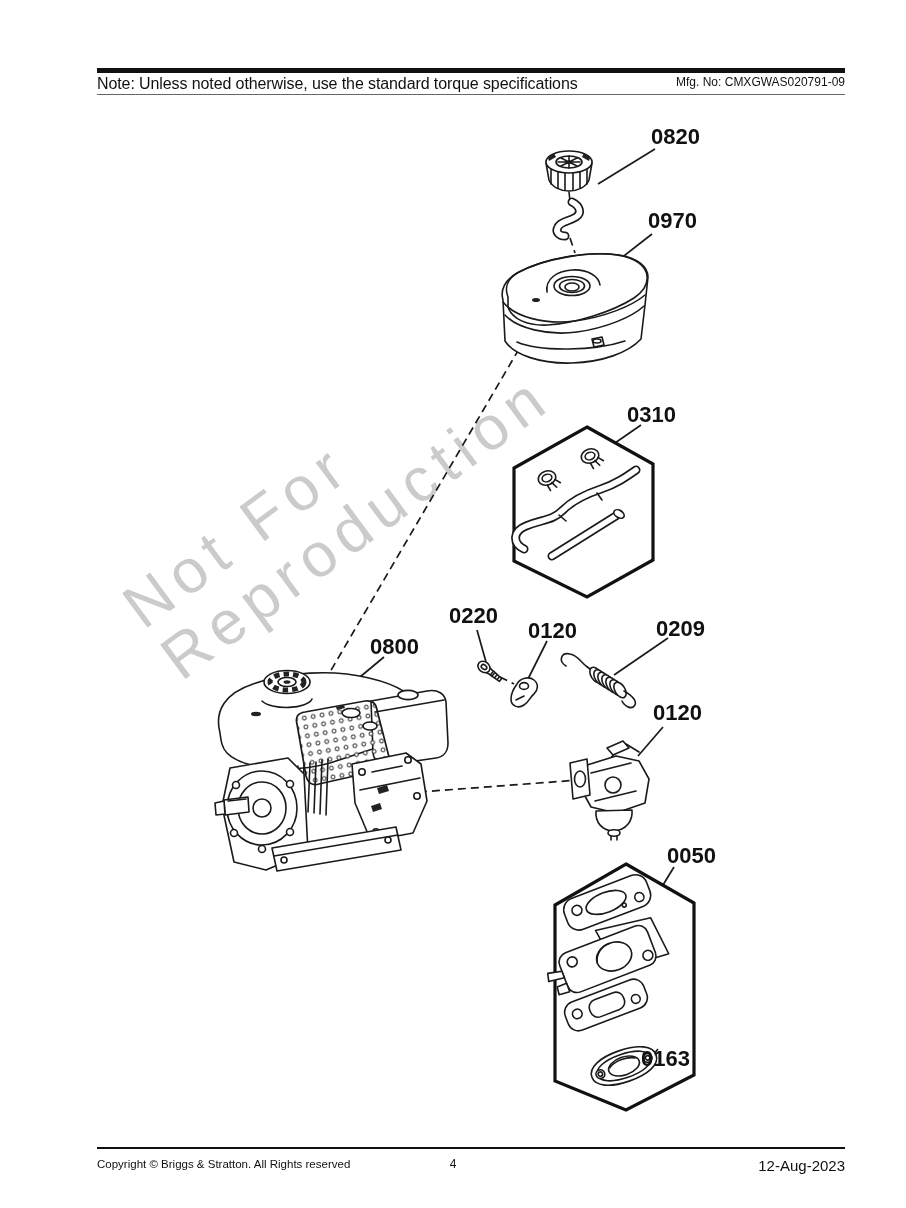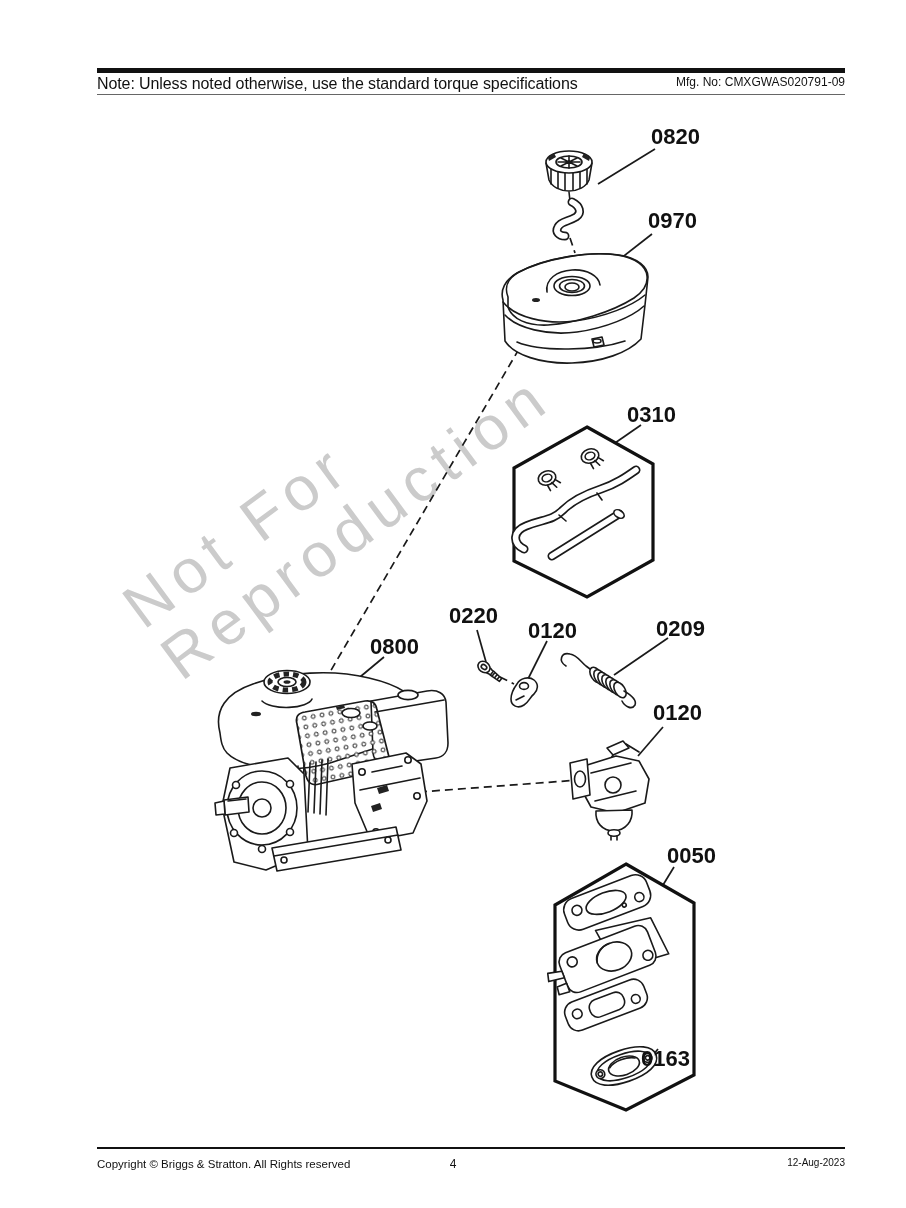--- a/index.html
+++ b/index.html
@@ -22,21 +22,21 @@
   .dash{stroke:#1a1a1a;stroke-width:1.7;fill:none;stroke-dasharray:8 5;}
   .hex{fill:none;stroke:#111;stroke-width:3.2;stroke-linejoin:miter;}
   .tubeo{fill:none;stroke:#1a1a1a;stroke-width:9;stroke-linecap:round;}
   .tubei{fill:none;stroke:#fff;stroke-width:5.6;stroke-linecap:round;}
   
   .callout{position:absolute;font-weight:700;font-size:22px;line-height:1;z-index:3;white-space:nowrap;}
   
   .rule-footer{position:absolute;left:97px;top:1147px;width:748px;height:2px;background:#111;}
   .copyright{position:absolute;left:97px;top:1158px;font-size:11.5px;white-space:nowrap;}
   .pagenum{position:absolute;left:0;top:1157px;width:906px;text-align:center;font-size:12px;}
-  .date{position:absolute;right:61px;top:1157px;font-size:10px;white-space:nowrap;}
+  .date{position:absolute;right:61px;top:1157px;font-size:15px;white-space:nowrap;}
 </style>
 </head>
 <body>
 
 <div class="page">
 
   <div class="rule-thick"></div>
   <div class="note">Note: Unless noted otherwise, use the standard torque specifications</div>
   <div class="mfg">Mfg. No: CMXGWAS020791-09</div>
   <div class="rule-thin"></div>

